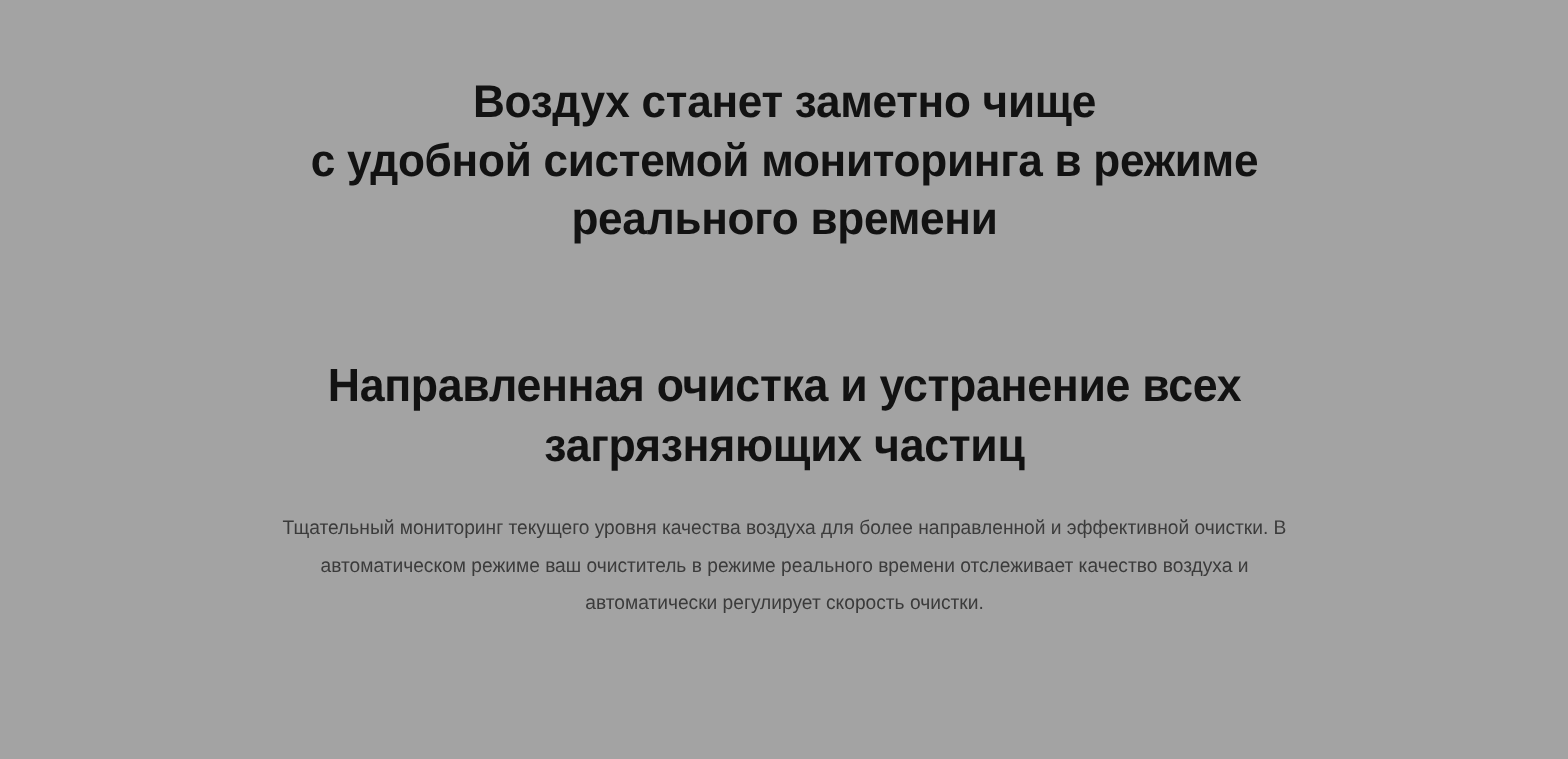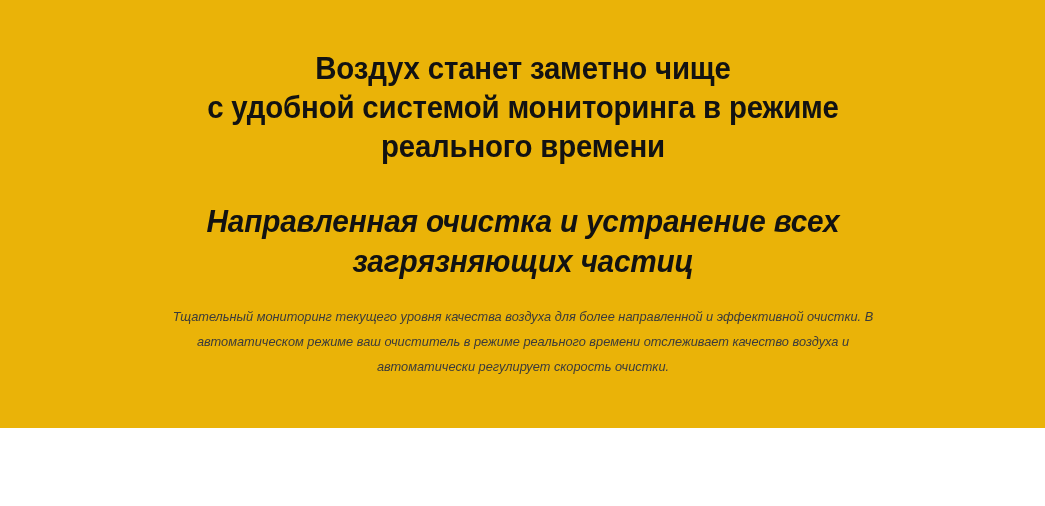--- a/index.html
+++ b/index.html
@@ -11,23 +11,23 @@
     width: 1045px;
     height: 506px;
     background: #ffffff;
     font-family: "Liberation Sans", "DejaVu Sans", sans-serif;
     overflow: hidden;
     -webkit-font-smoothing: antialiased;
   }
 
   .page {
     width: 1045px;
-    height: 428px;
+    height: 506px;
     box-sizing: border-box;
-    background: #eab308;
+    background: #a3a3a3;
     position: relative;
     display: block;
   }
 
   
   .hero-section {
     width: 100%;
     padding-top: 49px;
     display: block;
     text-align: center;
@@ -78,22 +78,21 @@
     padding: 0 14px;
     white-space: nowrap;
     transform: scaleX(0.97);
     transform-origin: center center;
   }
 
   
   .feature-section {
     width: 100%;
     text-align: center;
-    margin-top: 36px;
-    font-style: italic;
+    margin-top: 71px;
   }
 
   .feature-title {
     margin: 0 auto;
     width: 900px;
     font-family: "Liberation Sans", "DejaVu Sans", sans-serif;
     font-weight: 700;
     font-size: 31px;
     line-height: 40px;
     letter-spacing: -0.2px;

